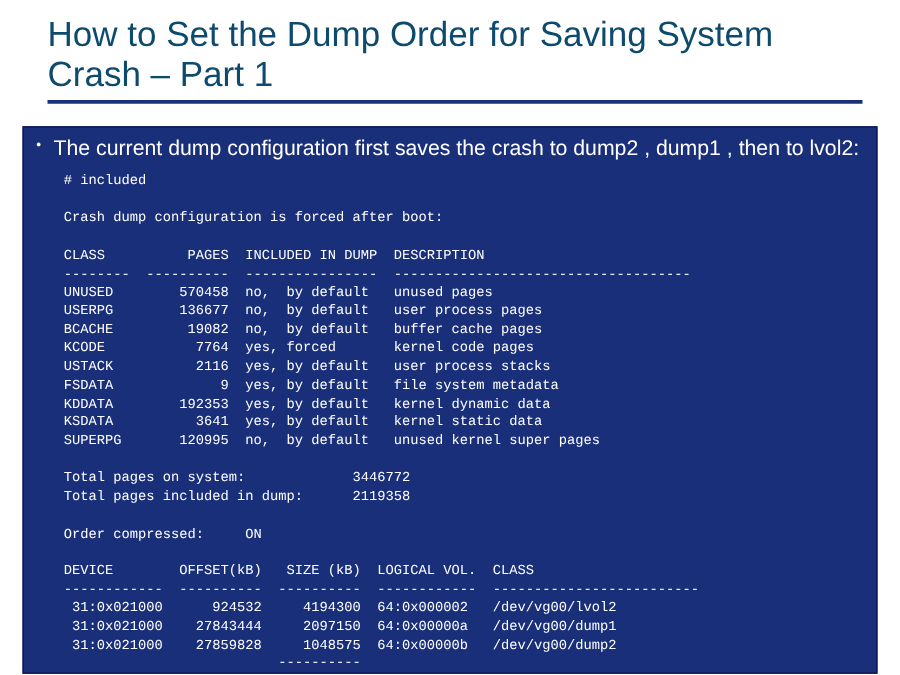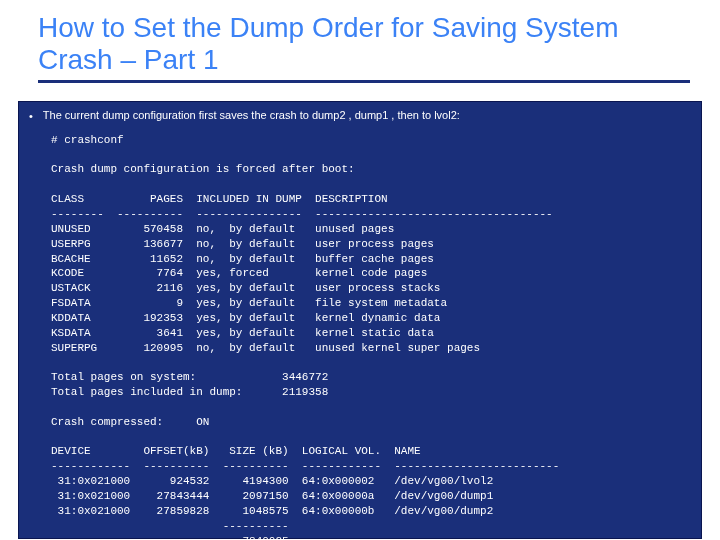--- a/index.html
+++ b/index.html
@@ -14,21 +14,21 @@
     width: 720px;
     height: 540px;
     position: relative;
   }
   .title-area {
     padding: 12px 30px 8px 38px;
   }
   .title {
     font-size: 28px;
     font-weight: normal;
-    color: #3b82f6;
+    color: #0c4a6e;
     line-height: 1.15;
   }
   .underline {
     height: 3px;
     background: #1a2f7a;
     margin: 4px 0 0 0;
     width: 100%;
   }
   .content-box {
     margin: 10px 18px 12px 18px;
@@ -44,21 +44,21 @@
     gap: 10px;
     margin-bottom: 8px;
   }
   .bullet {
     font-size: 11px;
     line-height: 1.4;
     color: #fff;
     padding-top: 1px;
   }
   .intro {
-    font-size: 11px;
+    font-size: 17px;
     color: #fff;
     line-height: 1.3;
   }
   .mono {
     font-family: "Courier New", Courier, monospace;
     font-size: 11px;
     line-height: 1.35;
     white-space: pre;
     color: #fff;
     margin-left: 22px;
@@ -72,42 +72,42 @@
     <h1 class="title">How to Set the Dump Order for Saving System Crash – Part 1</h1>
     <div class="underline"></div>
   </div>
 
   <div class="content-box">
     <div class="bullet-row">
       <span class="bullet">•</span>
       <span class="intro">The current dump configuration first saves the crash to dump2 , dump1 , then to lvol2:</span>
     </div>
 
-<div class="mono"><span># crashconf</span>
+<div class="mono"><span># included</span>
 
 <span>Crash dump configuration is forced after boot:</span>
 
 <span>CLASS          PAGES  INCLUDED IN DUMP  DESCRIPTION</span>
 <span>--------  ----------  ----------------  ------------------------------------</span>
 <span>UNUSED        570458  no,  by default   unused pages</span>
 <span>USERPG        136677  no,  by default   user process pages</span>
-<span>BCACHE         11652  no,  by default   buffer cache pages</span>
+<span>BCACHE         19082  no,  by default   buffer cache pages</span>
 <span>KCODE           7764  yes, forced       kernel code pages</span>
 <span>USTACK          2116  yes, by default   user process stacks</span>
 <span>FSDATA             9  yes, by default   file system metadata</span>
 <span>KDDATA        192353  yes, by default   kernel dynamic data</span>
 <span>KSDATA          3641  yes, by default   kernel static data</span>
 <span>SUPERPG       120995  no,  by default   unused kernel super pages</span>
 
 <span>Total pages on system:             3446772</span>
 <span>Total pages included in dump:      2119358</span>
 
-<span>Crash compressed:     ON</span>
+<span>Order compressed:     ON</span>
 
-<span>DEVICE        OFFSET(kB)   SIZE (kB)  LOGICAL VOL.  NAME</span>
+<span>DEVICE        OFFSET(kB)   SIZE (kB)  LOGICAL VOL.  CLASS</span>
 <span>------------  ----------  ----------  ------------  -------------------------</span>
 <span> 31:0x021000      924532     4194300  64:0x000002   /dev/vg00/lvol2</span>
 <span> 31:0x021000    27843444     2097150  64:0x00000a   /dev/vg00/dump1</span>
 <span> 31:0x021000    27859828     1048575  64:0x00000b   /dev/vg00/dump2</span>
 <span>                          ----------</span>
 <span>                             7340025</span></div>
   </div>
 </div>
 
 </body></html>

